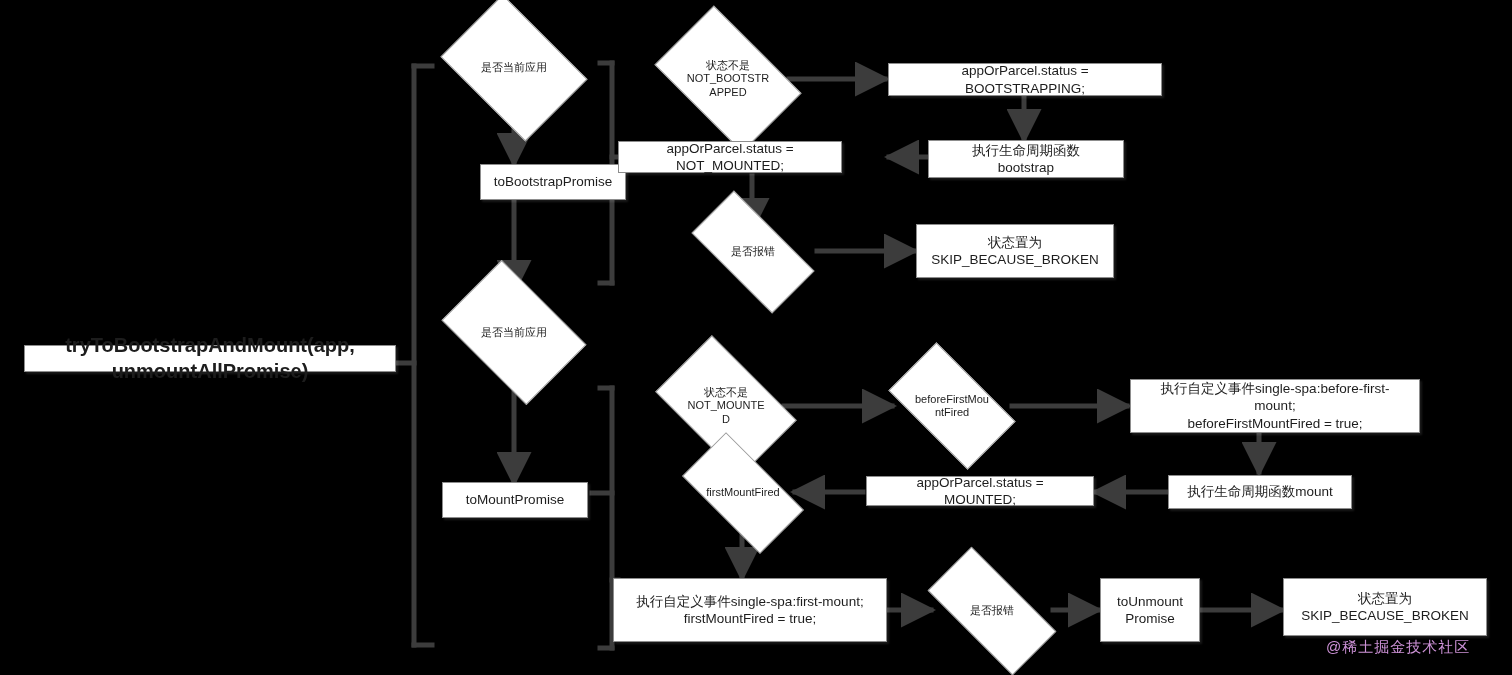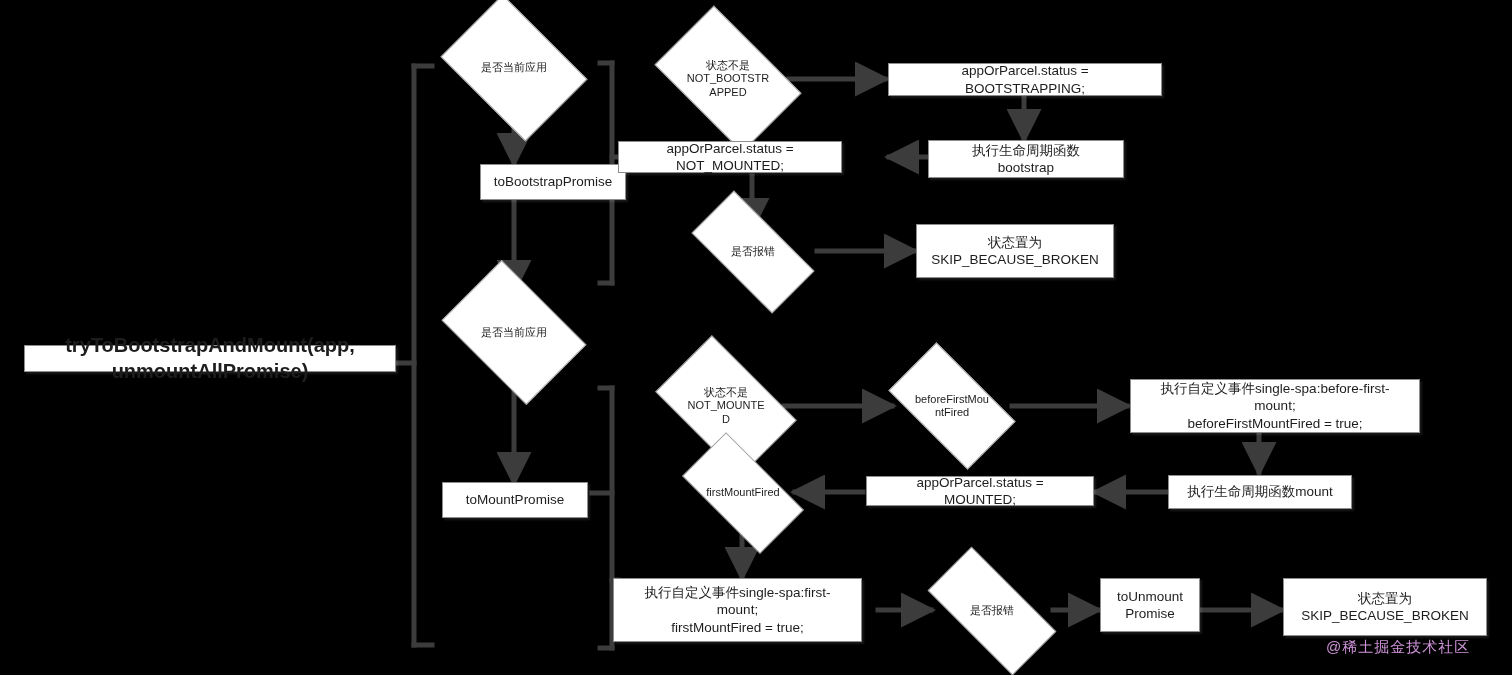--- a/index.html
+++ b/index.html
@@ -201,29 +201,29 @@
 
   <div class="node box" style="left: 1168px; top: 475px; width: 184px; height: 34px; white-space: pre-line;">执行生命周期函数mount</div>
 
   <div class="node box" style="left: 866px; top: 476px; width: 228px; height: 30px; white-space: pre-line;">appOrParcel.status = MOUNTED;</div>
 
   <div class="node diamond" style="left:688px; top:462px; width:110px; height:62px;">
     <div class="dshape"></div>
     <div class="dlabel" style="white-space: pre-line;">firstMountFired</div>
   </div>
 
-  <div class="node box" style="left: 613px; top: 578px; width: 249px; height: 64px; white-space: pre-line;">执行自定义事件single-spa:first-mount;
+  <div class="node box" style="left: 613px; top: 578px; width: 274px; height: 64px; white-space: pre-line;">执行自定义事件single-spa:first-mount;
 firstMountFired = true;</div>
 
   <div class="node diamond" style="left:932px; top:580px; width:120px; height:62px;">
     <div class="dshape"></div>
     <div class="dlabel" style="white-space: pre-line;">是否报错</div>
   </div>
 
-  <div class="node box" style="left: 1100px; top: 578px; width: 100px; height: 54px; white-space: pre-line;">toUnmount
+  <div class="node box" style="left: 1100px; top: 578px; width: 100px; height: 64px; white-space: pre-line;">toUnmount
 Promise</div>
 
   <div class="node box" style="left: 1283px; top: 578px; width: 204px; height: 58px; white-space: pre-line;">状态置为
 SKIP_BECAUSE_BROKEN</div>
 
   <div class="watermark" style="left:1326px; top:638px;">@稀土掘金技术社区</div>
 
 </div>
 
 </body></html>

